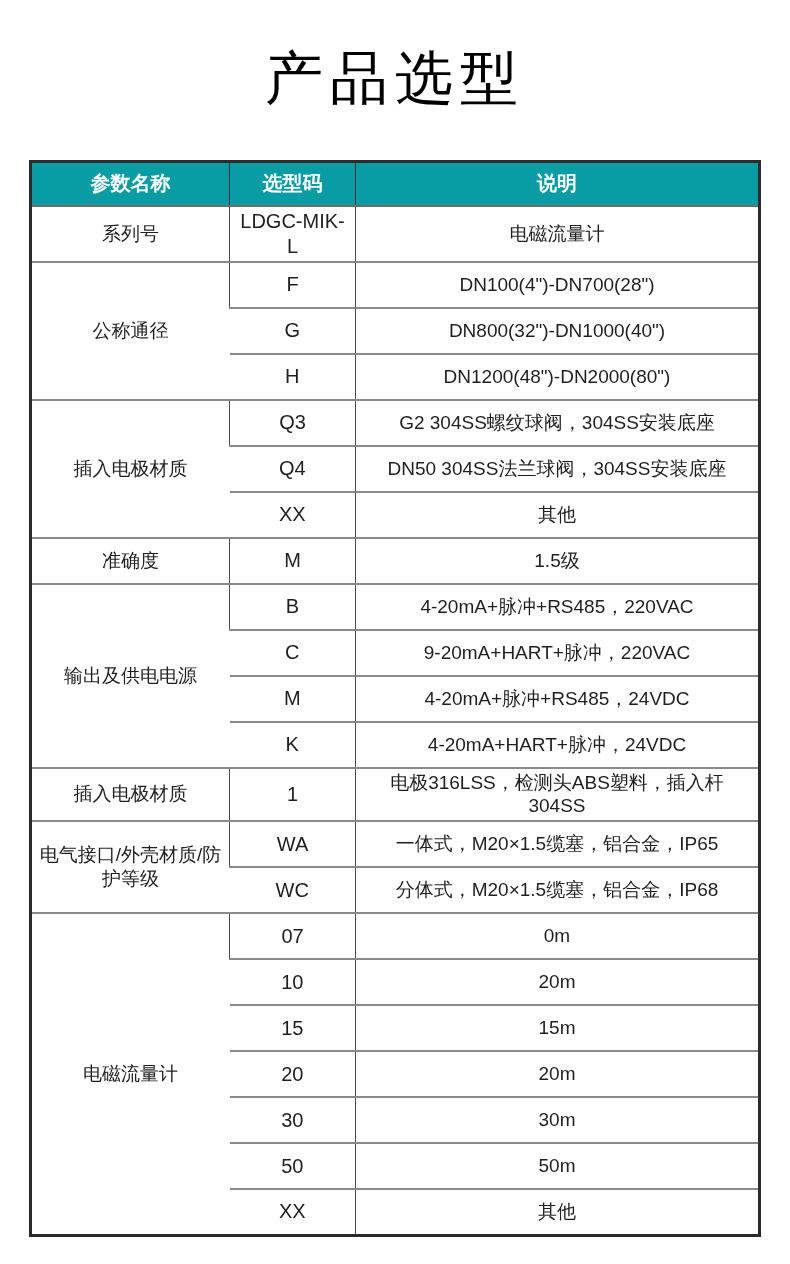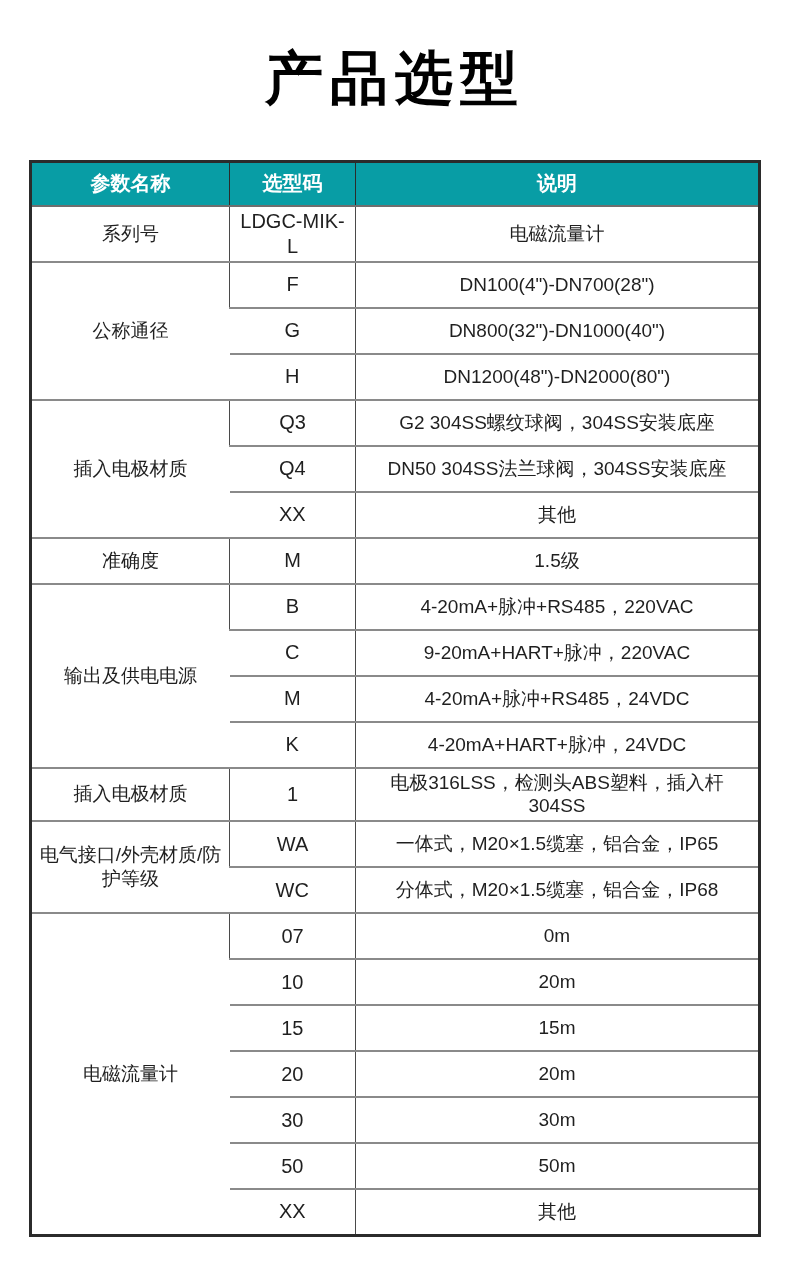--- a/index.html
+++ b/index.html
@@ -12,21 +12,21 @@
   .page {
     width: 790px;
     height: 1264px;
     background: #ffffff;
     overflow: hidden;
   }
   .title {
     margin-top: 40px;
     text-align: center;
     font-size: 58px;
-    font-weight: 700;
+    font-weight: 400;
     letter-spacing: 7px;
     color: #000000;
   }
   table.spec {
     width: 729px;
     margin: 42px auto 0 auto;
     border-collapse: collapse;
     table-layout: fixed;
     border: 3px solid #2b2b2b;
   }

